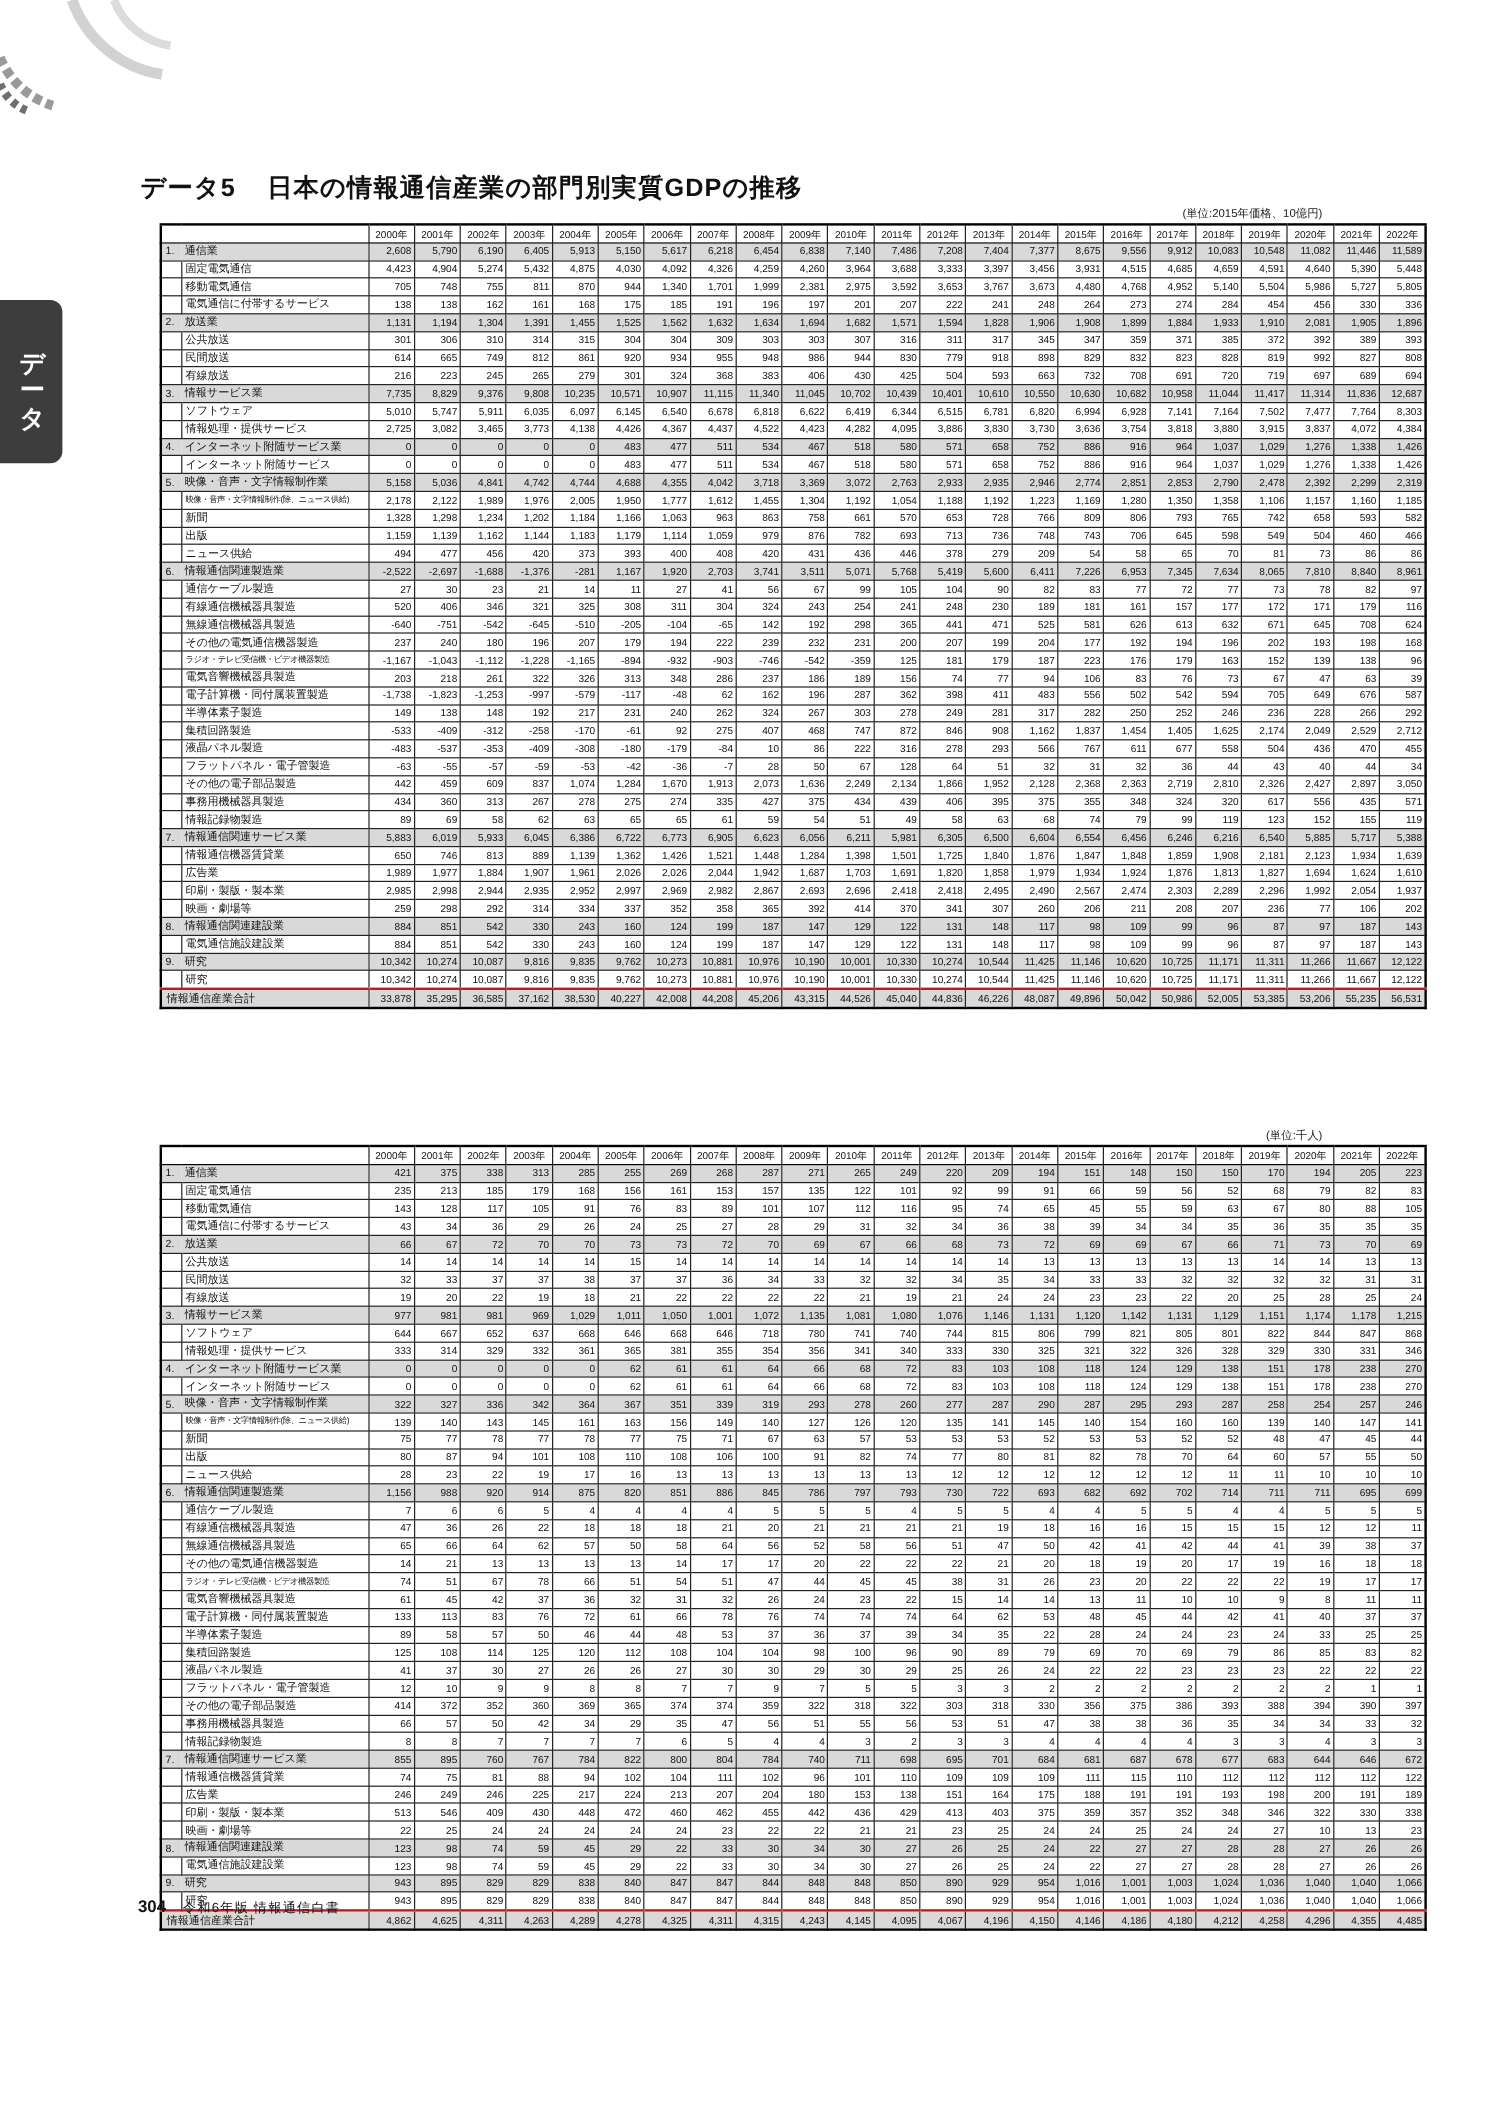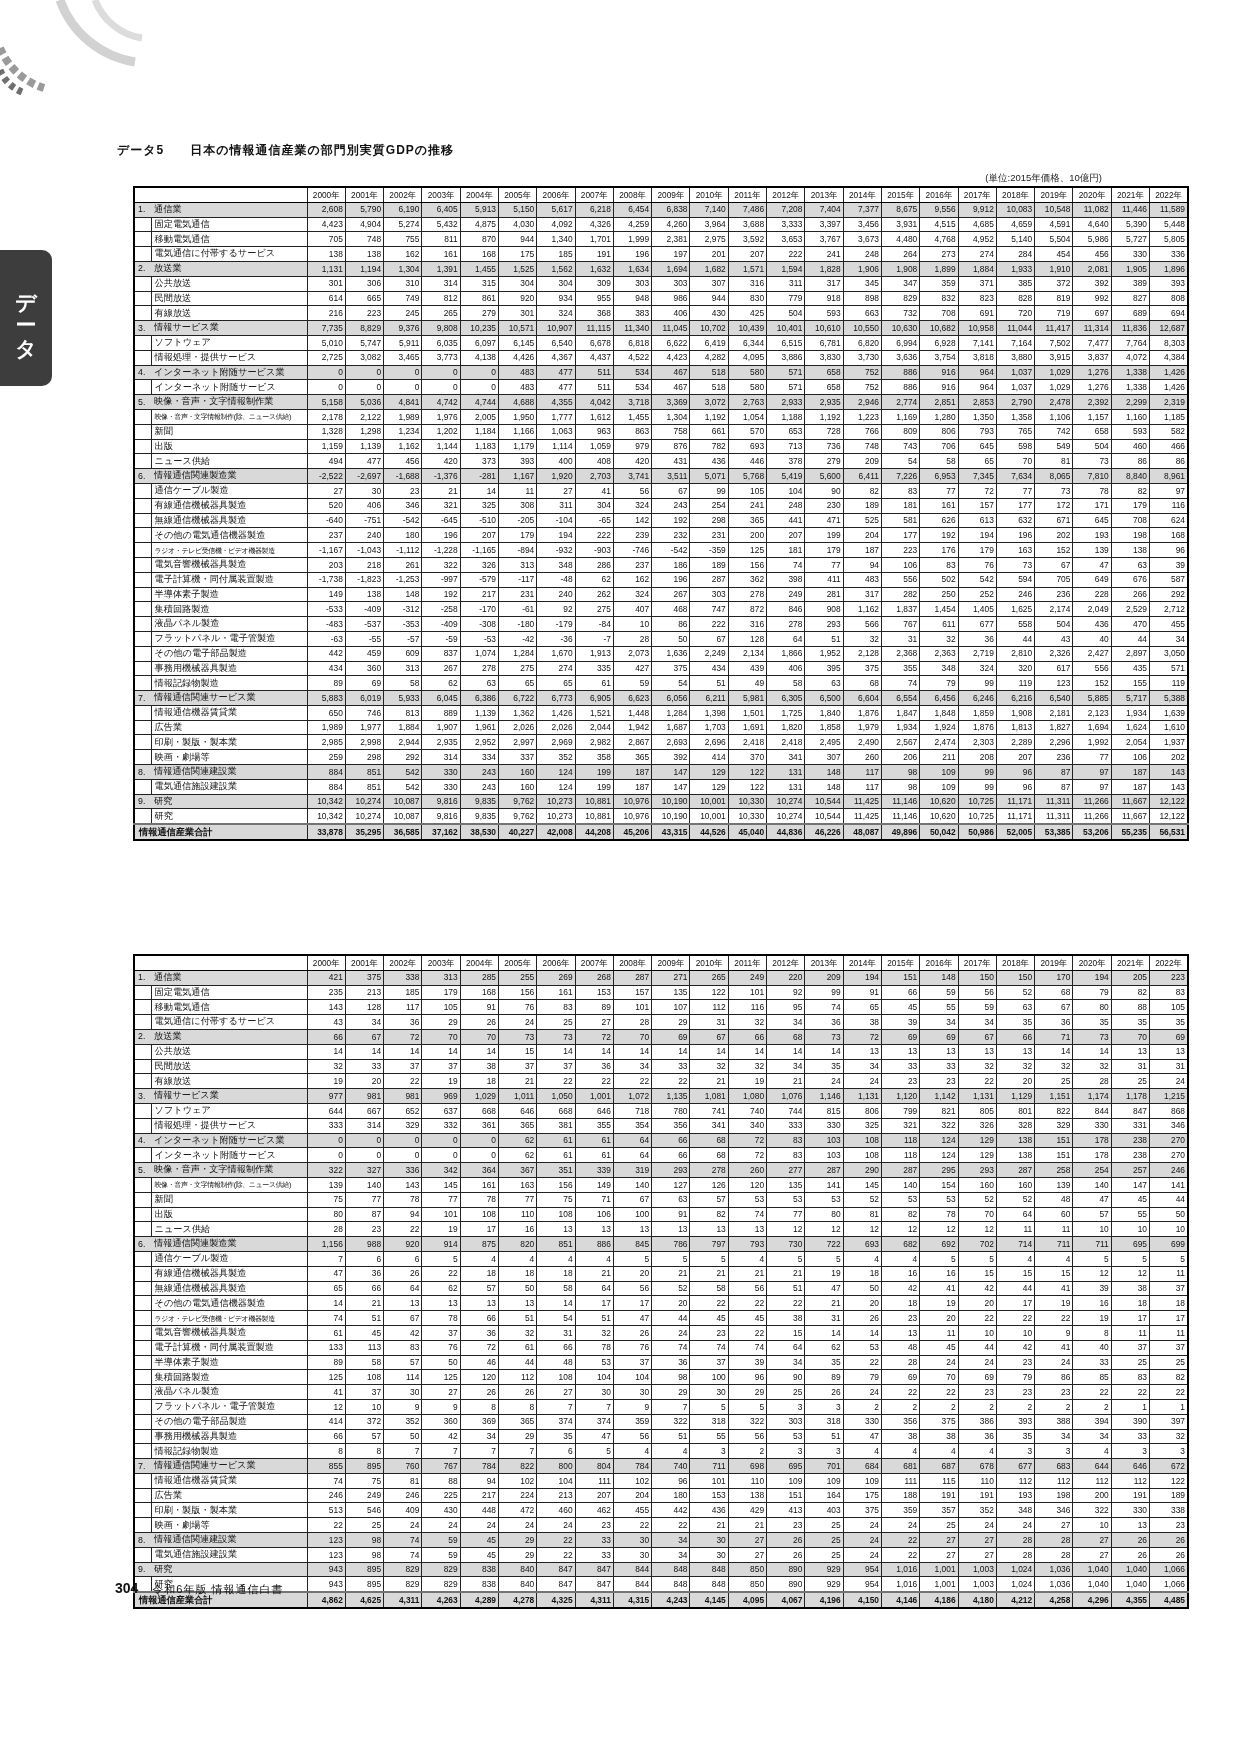--- a/index.html
+++ b/index.html
@@ -5,37 +5,37 @@
   html,body{margin:0;padding:0;background:#888;}
   .page{position:relative;width:1241px;height:1754px;background:#ffffff;overflow:hidden;
         font-family:"Liberation Sans","DejaVu Sans",sans-serif;color:#111;}
   
   .arcs{position:absolute;left:0;top:0;width:170px;height:130px;pointer-events:none;}
   
   .side-tab{position:absolute;left:0;top:250px;width:52px;height:136px;background:#3d3d3d;
             border-radius:0 10px 10px 0;display:flex;align-items:center;justify-content:center;}
   .side-tab span{writing-mode:vertical-rl;color:#fff;font-size:21px;letter-spacing:10px;font-weight:bold;}
   
-  .sec-title{position:absolute;left:117px;font-size:12px;font-weight:bold;letter-spacing:1px;white-space:nowrap;}
+  .sec-title{position:absolute;left:117px;font-size:21px;font-weight:bold;letter-spacing:1px;white-space:nowrap;}
   .sec-title .tl{margin-right:26px;}
   .unit-note{position:absolute;left:133px;width:969px;text-align:right;font-size:9.5px;color:#222;}
   
   .dtable{position:absolute;left:133px;border-collapse:collapse;table-layout:fixed;width:1056px;
           font-size:8.5px;line-height:1;border:2px solid #000;}
   .dtable th,.dtable td{border:0.8px solid #222;padding:0;height:13.8px;overflow:hidden;white-space:nowrap;}
   .dtable thead th{font-weight:normal;font-size:8.3px;text-align:center;background:#fff;
                    border-top:2.5px solid #000;border-bottom:1.4px solid #000;}
   .dtable td.num{font-size:8.8px;text-align:left;padding-left:3px;}
   .dtable td.lbl{font-size:9.2px;text-align:left;padding-left:3px;letter-spacing:0;}
   .dtable td.lbl.sm{font-size:7px;letter-spacing:-0.4px;}
   .dtable td.val{text-align:right;padding-right:2px;font-size:8.4px;}
   .dtable tr.cat td{background:#d9d9d9;border-top:1.6px solid #000;}
   .dtable tr.cat td.num{border-right:hidden;}
   .dtable tr.cat td.lbl{border-left:hidden;font-weight:normal;}
-  .dtable tr.total td{background:#d9d9d9;border-top:2px solid #737373;font-weight:bold;}
+  .dtable tr.total td{background:#d9d9d9;border-top:2px solid #b91c1c;}
   .dtable tr.total td.lbl{padding-left:4px;}
   
   .footer{position:absolute;left:115px;top:1580px;display:flex;align-items:baseline;}
   .footer .pageno{font-size:14px;font-weight:bold;margin-right:14px;}
   .footer .edition{font-size:11px;letter-spacing:1px;}
 </style>
 </head>
 <body>
 
 <div class="page">
@@ -1268,20 +1268,21 @@
           <td class="val">50,986</td>
           <td class="val">52,005</td>
           <td class="val">53,385</td>
           <td class="val">53,206</td>
           <td class="val">55,235</td>
           <td class="val">56,531</td>
         </tr>
       </tbody>
     </table>
 
+  <div class="unit-note" style="top:940px;">(単位:千人)</div>
   <table class="dtable" style="top:954px;" id="table2">
       <colgroup>
         <col style="width: 17px;">
         <col style="width: 156px;">
         <col>
         <col>
         <col>
         <col>
         <col>
         <col>

